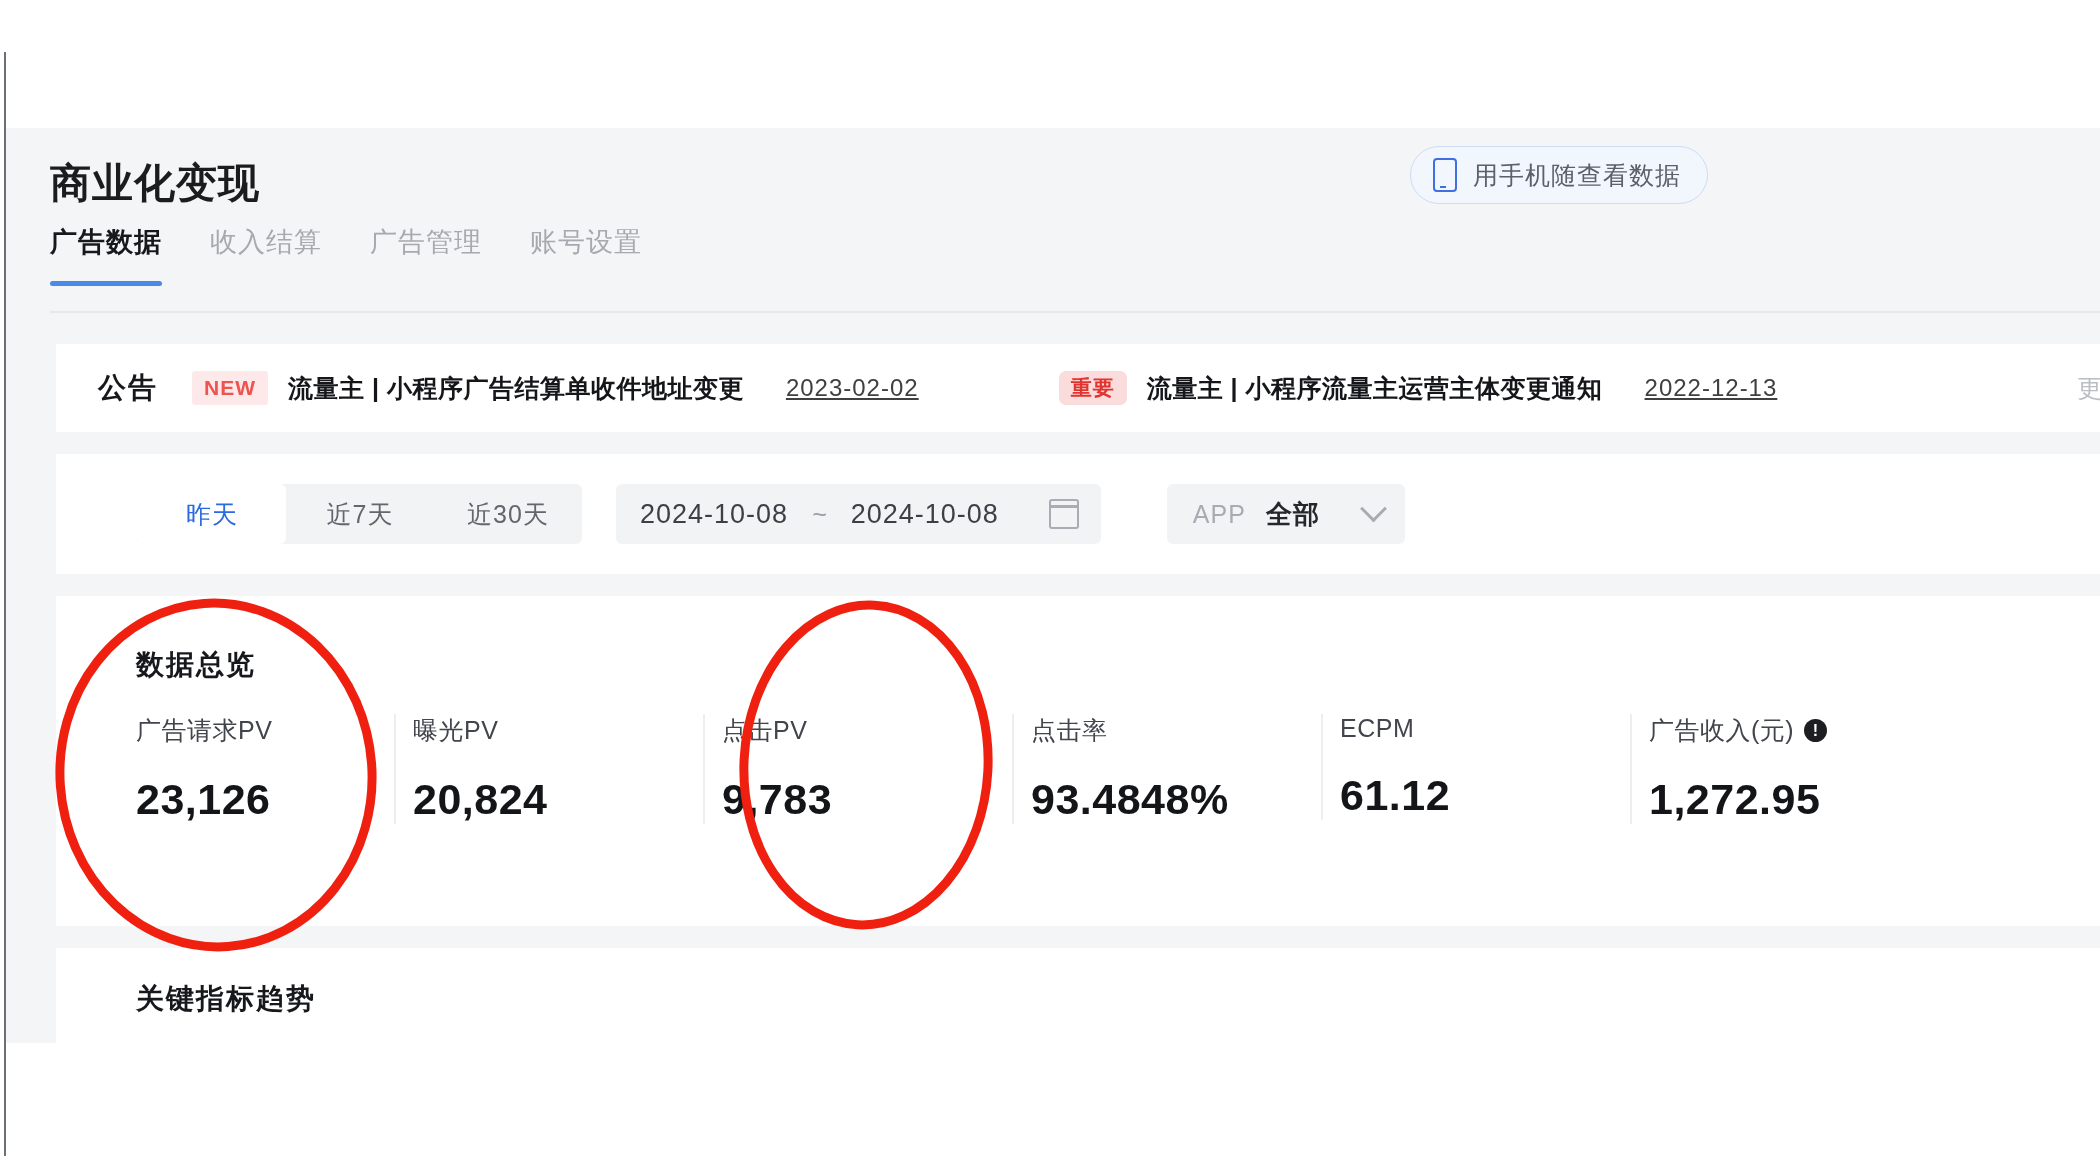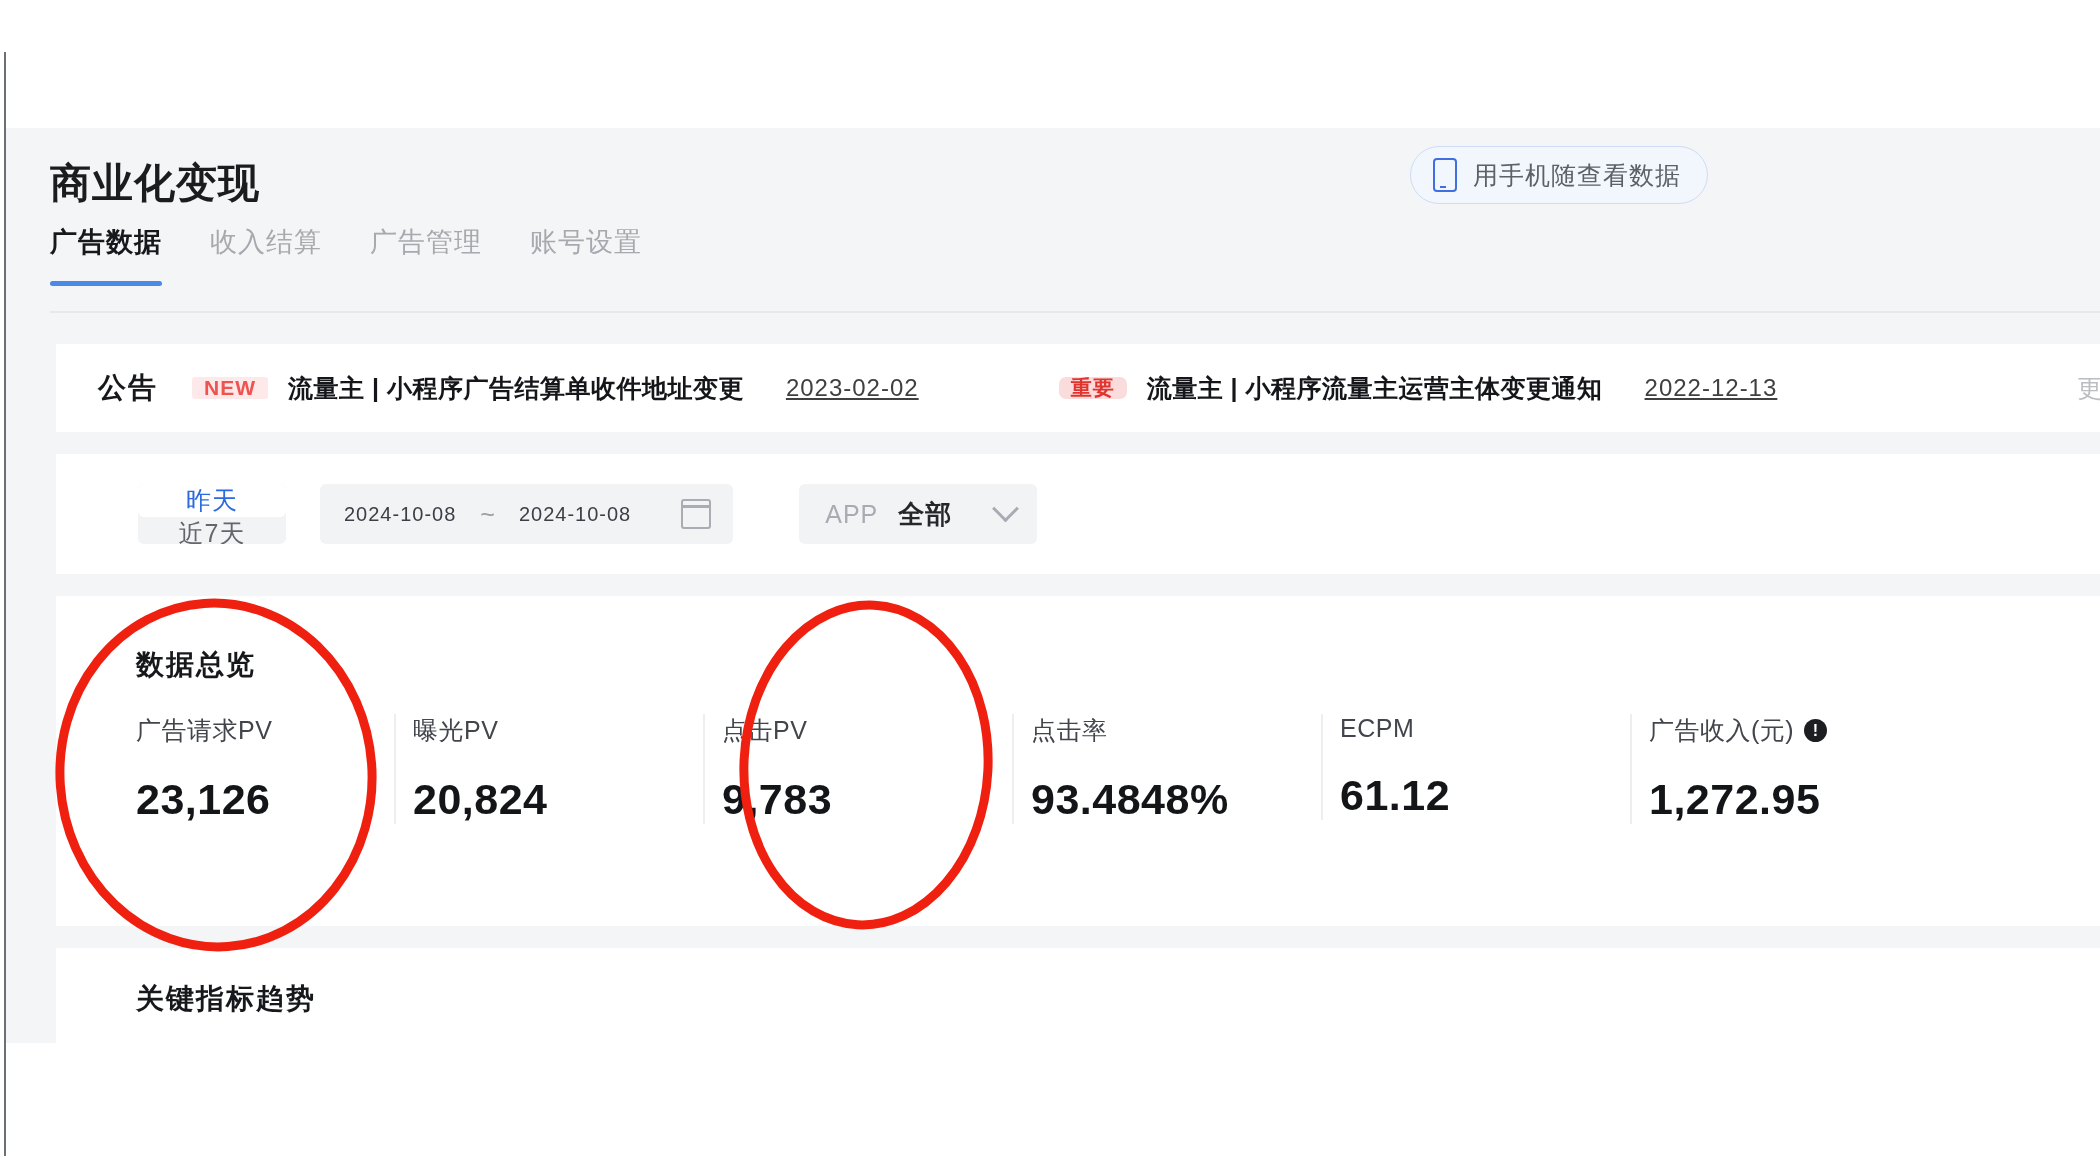--- a/index.html
+++ b/index.html
@@ -170,21 +170,21 @@
     font-size: 28px;
     font-weight: bold;
     color: #17181b;
     letter-spacing: 2px;
     margin-right: 34px;
   }
   .badge {
     display: inline-flex;
     align-items: center;
     justify-content: center;
-    height: 22px;
+    height: 34px;
     padding: 0 12px;
     border-radius: 3px;
     font-size: 21px;
     font-weight: bold;
     letter-spacing: 1px;
   }
   .badge.new {
     background: #fde9e9;
     color: #ef5350;
   }
@@ -222,21 +222,20 @@
     height: 100%;
     padding-left: 82px;
     gap: 34px;
   }
   .seg {
     display: flex;
     background: #f2f3f5;
     border-radius: 6px;
     height: 60px;
     overflow: hidden;
-    flex-direction: column;
   }
   .seg-item {
     display: flex;
     align-items: center;
     justify-content: center;
     min-width: 112px;
     padding: 0 18px;
     font-size: 25px;
     color: #63666c;
     letter-spacing: 1px;
@@ -250,21 +249,21 @@
   .daterange {
     display: flex;
     align-items: center;
     height: 60px;
     background: #f2f3f5;
     border-radius: 6px;
     padding: 0 22px 0 24px;
     gap: 24px;
   }
   .daterange .dv {
-    font-size: 20px;
+    font-size: 27px;
     color: #3c3f45;
     letter-spacing: 1px;
   }
   .daterange .tilde {
     font-size: 25px;
     color: #9b9ea4;
   }
   .cal-icon {
     width: 26px; height: 26px;
     border: 2.5px solid #a9acb2;

